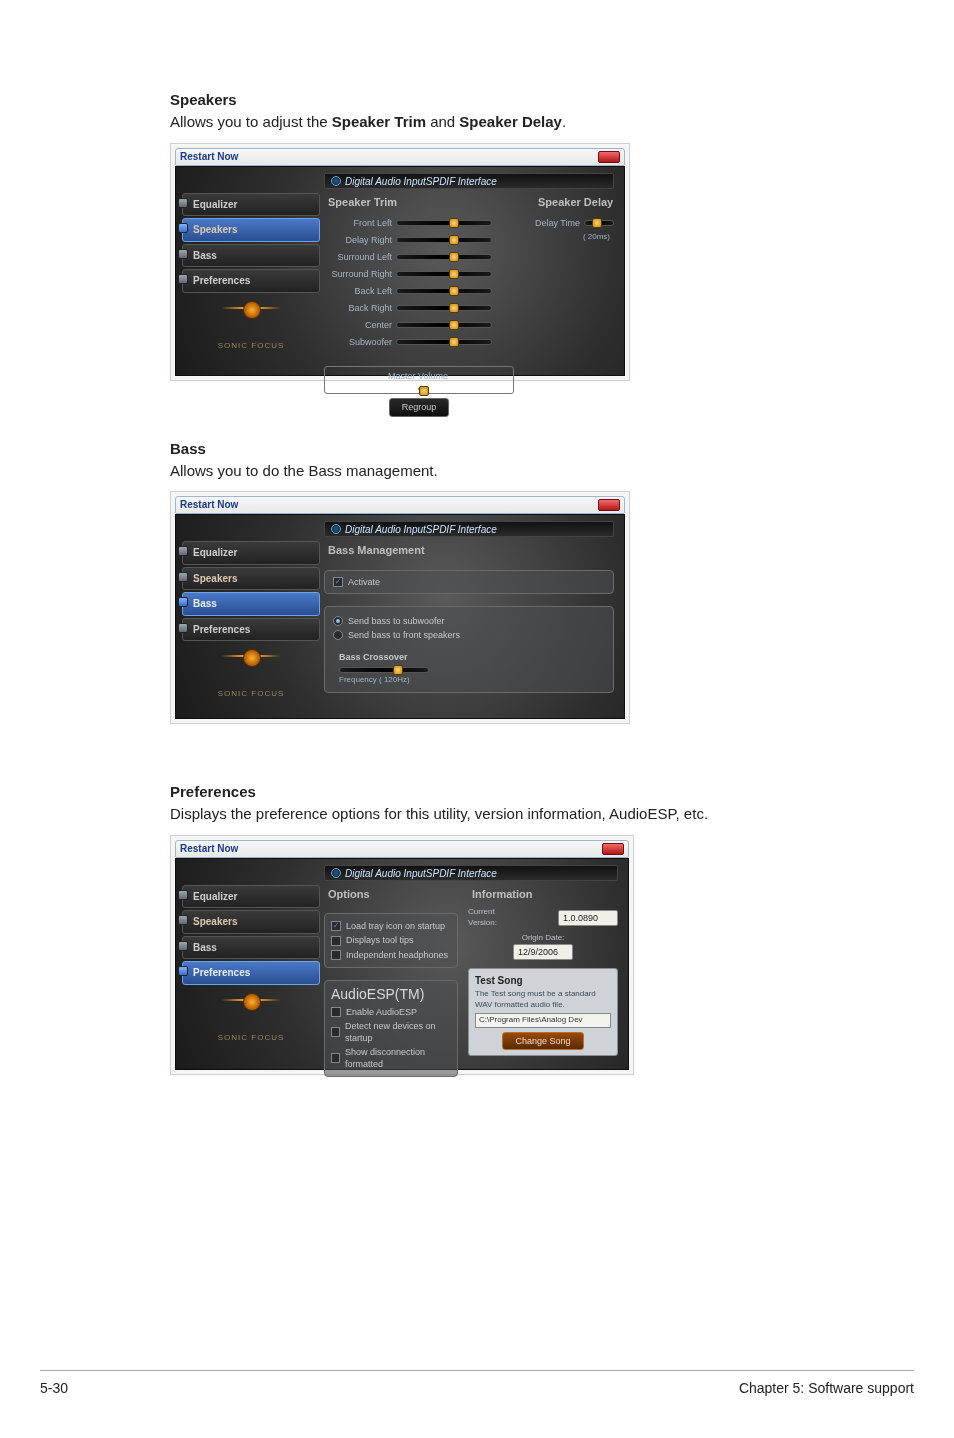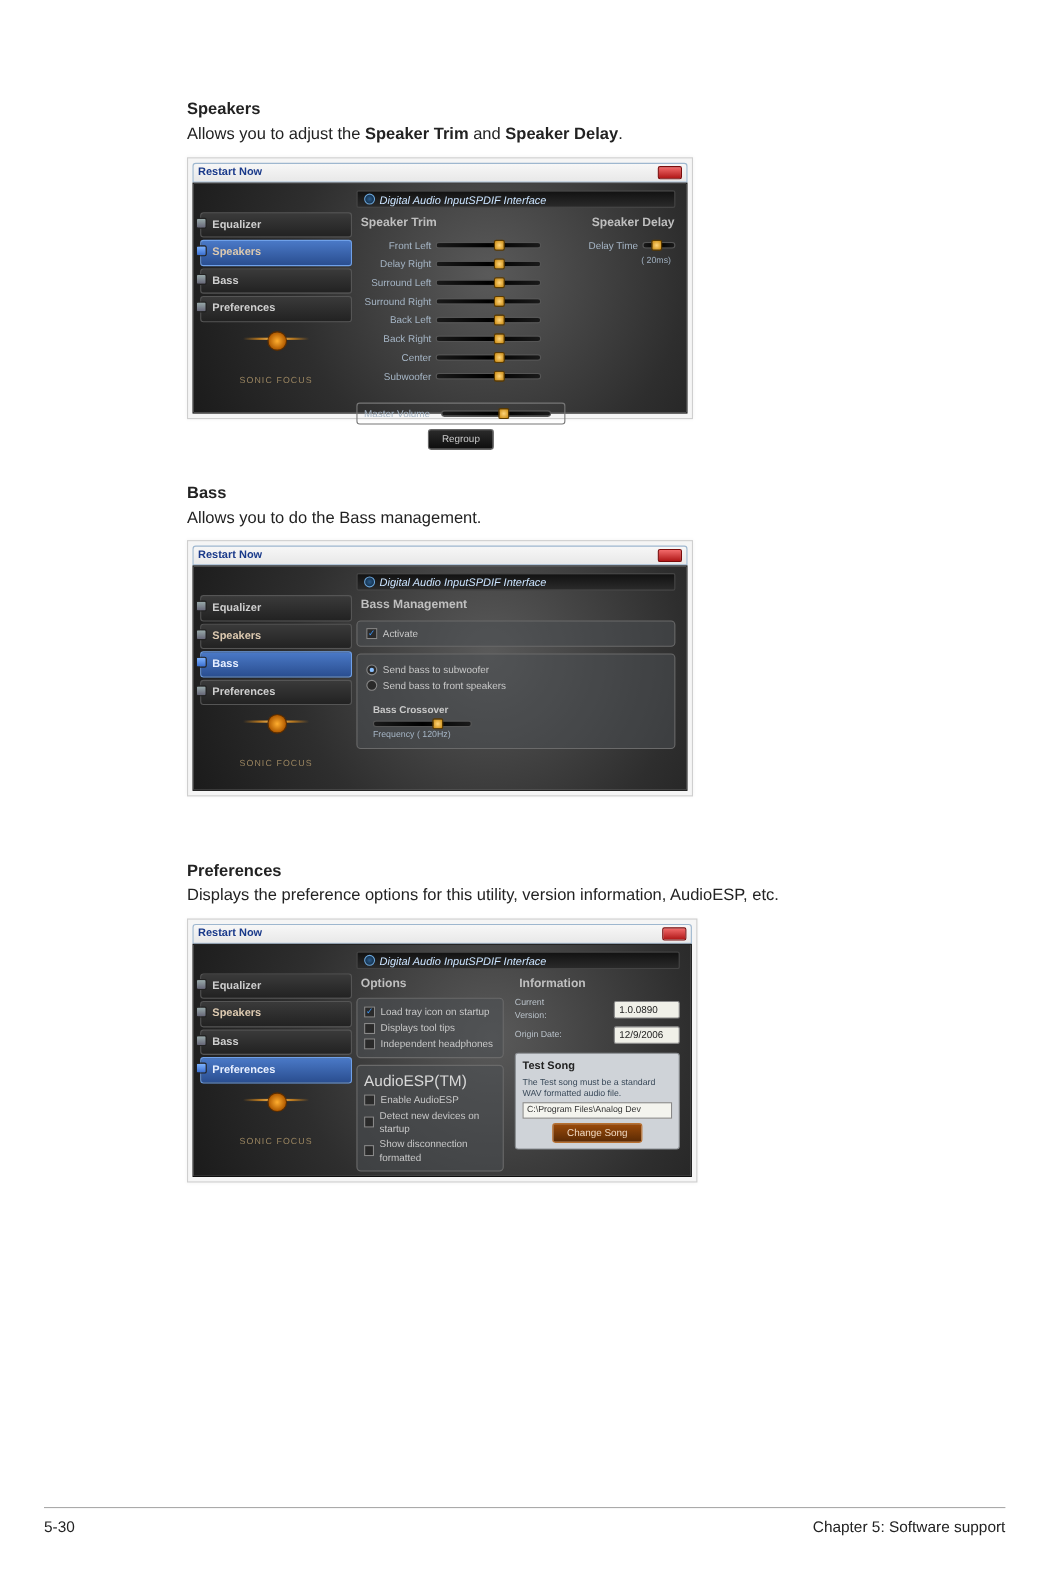--- a/index.html
+++ b/index.html
@@ -120,21 +120,21 @@
   .btn {
     background: linear-gradient(#2a2a2a,#0e0e0e);
     border: 1px solid #666; border-radius: 3px;
     color: #ccc; font-size: 9px; padding: 2px 12px;
     display: inline-block;
   }
   .btn.orange { background: linear-gradient(#9a4a0a,#5a2a04); border-color: #b87030; color: #f0d8c0; }
   .card {
     background: rgba(74,78,82,.55);
     border: 1px solid #6a6a6a; border-radius: 4px;
-    padding: 6px 8px; margin-bottom: 6px;
+    padding: 6px 8px; margin-bottom: 6px; margin-top: 12px;
   }
   .chk { display: flex; align-items: center; gap: 5px; font-size: 9px; color: #c8c8c8; margin: 2px 0; }
   .chk .box {
     width: 10px; height: 10px; border: 1px solid #888; background: #2a2a2a;
     display: flex; align-items: center; justify-content: center;
     font-size: 8px; color: #3a99ff; line-height: 1;
   }
   .chk .box.radio { border-radius: 50%; }
   .chk .box.checked::after { content: "✓"; }
   .chk .box.radio.checked::after { content: ""; width: 4px; height: 4px; background: #8ac0ff; border-radius: 50%; }
@@ -243,21 +243,21 @@
                   <div class="slider">
                     <div class="thumb"></div>
                   </div>
                 </div>
             <div class="row">
                   <div class="lbl">Subwoofer</div>
                   <div class="slider">
                     <div class="thumb"></div>
                   </div>
                 </div>
-            <div class="master" style="margin-top:16px;">
+            <div class="master" style="margin-top:16px;flex-direction:column;">
               <div class="lbl" style="width:66px;">Master Volume</div>
               <div class="slider" style="max-width:100px;">
                     <div class="thumb" style="left:52%;"></div>
                   </div>
             </div>
             <div style="text-align:center; margin-top:4px;"><span class="btn">Regroup</span></div>
           </div>
           <div style="width:130px;">
             <div class="panel-title">Speaker Delay</div>
             <div class="row">
@@ -403,21 +403,21 @@
                     <span>Show disconnection formatted</span>
                   </label>
             </div>
           </div>
           <div style="width:150px;">
             <div class="panel-title">Information</div>
             <div style="font-size:8px; color:#b8c0c8; display:flex; justify-content:space-between; align-items:center; margin:4px 0;gap:48px;">
               <span>Current Version:</span>
               <span class="field">1.0.0890</span>
             </div>
-            <div style="font-size:8px; color:#b8c0c8; display:flex; justify-content:space-between; align-items:center; margin:4px 0;">
+            <div style="font-size:8px; color:#b8c0c8; display:flex; justify-content:space-between; align-items:center; margin:4px 0;flex-direction:column;">
               <span>Origin Date:</span>
               <span class="field">12/9/2006</span>
             </div>
             <div class="testbox" style="margin-top:8px;">
               <div class="hd">Test Song</div>
               <div class="tx">The Test song must be a standard WAV formatted audio file.</div>
               <span class="pathfield">C:\Program Files\Analog Dev</span>
               <div style="text-align:center; margin-top:4px;">
                 <span class="btn orange">Change Song</span>
               </div>

